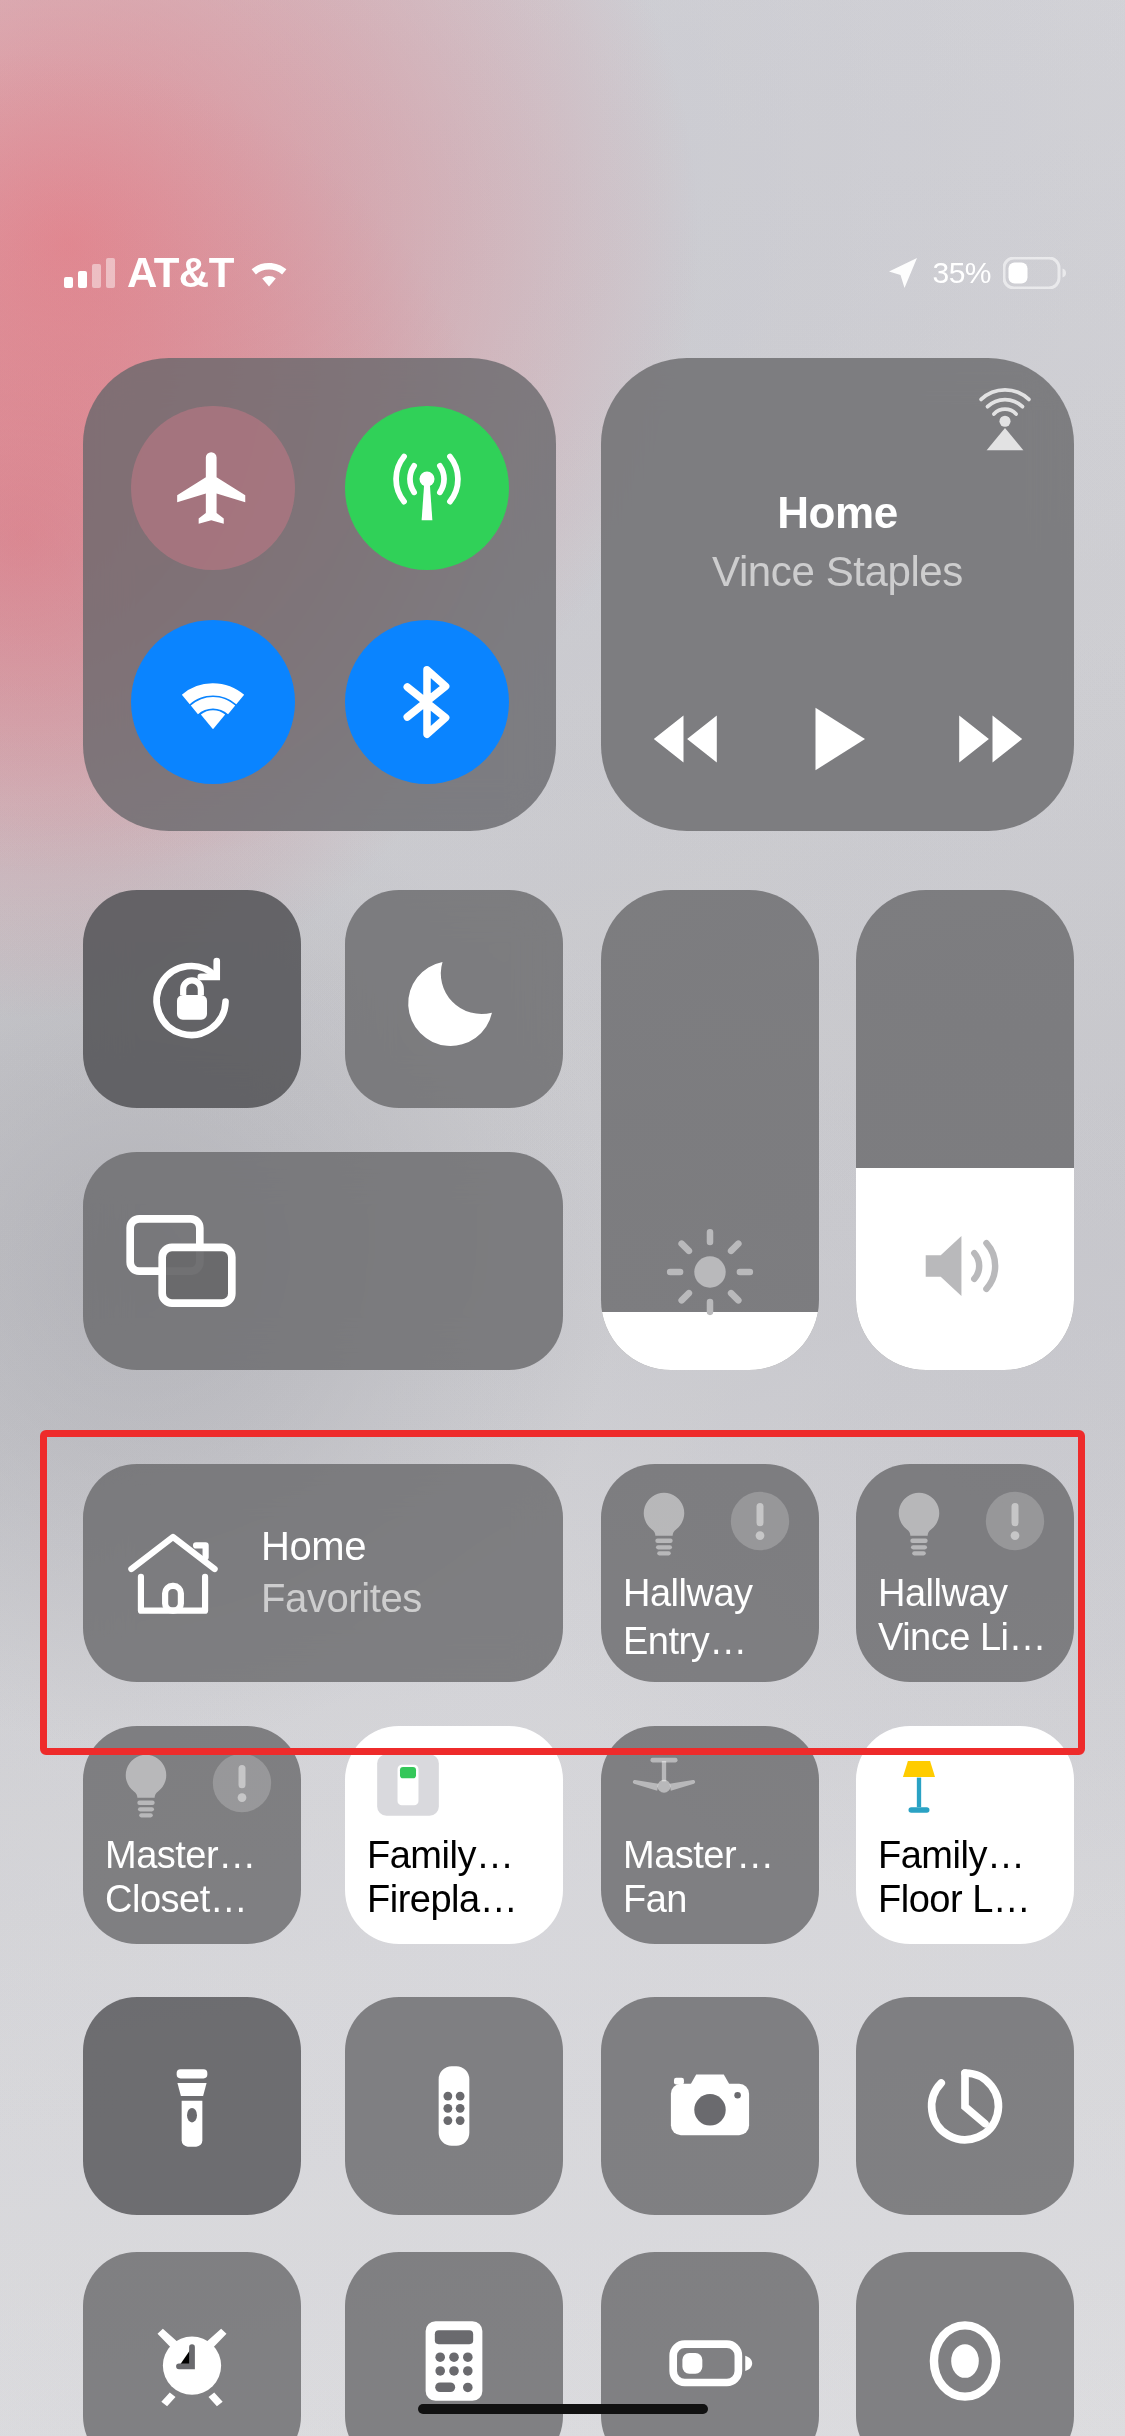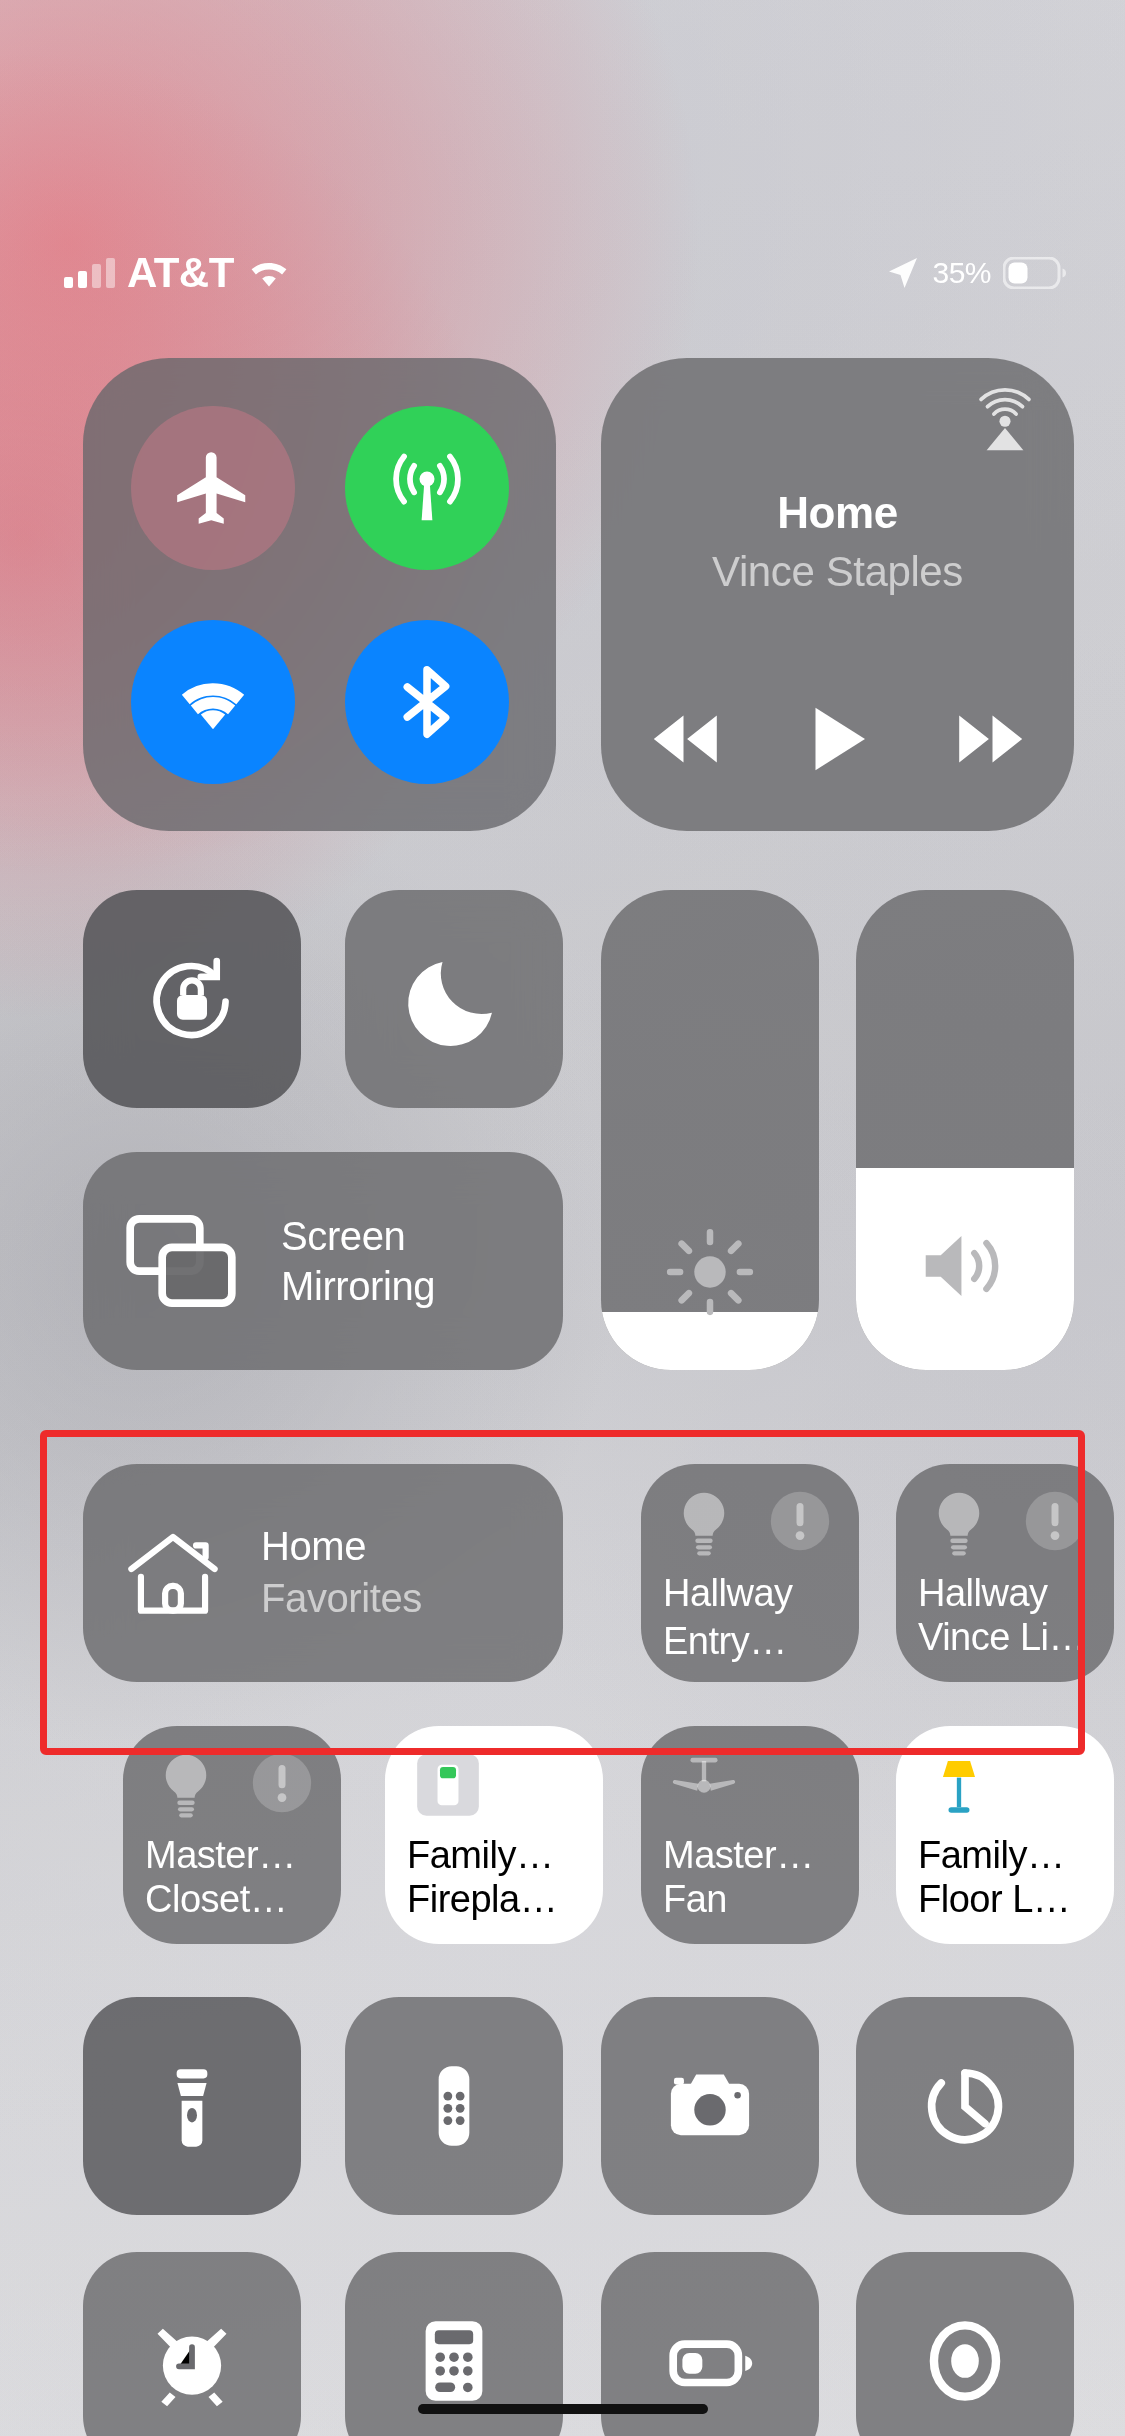--- a/index.html
+++ b/index.html
@@ -105,21 +105,21 @@
     border:7px solid #ee2b2b; border-radius:6px; pointer-events:none;
   }
   #home-fav{ left:52px; top:1419px; width:296px; height:136px; border-radius:34px; }
   #home-fav .hi{ position:absolute; left:28px; top:50%; transform:translateY(-50%); width:78px; height:72px; }
   #home-fav .h-title{ position:absolute; left:130px; top:30px; color:#fff;
       font-size:35px; letter-spacing:-0.4px; }
   #home-fav .h-sub{ position:absolute; left:130px; top:74px; color:rgba(255,255,255,0.62);
       font-size:35px; letter-spacing:-0.4px; }
 
   .acc{ position:absolute; width:136px; height:136px; border-radius:34px;
-        background:rgba(105,105,108,0.80); overflow:hidden;margin-left:40px; }
+        background:rgba(105,105,108,0.80); overflow:hidden; }
   .acc.on{ background:#ffffff; }
   .acc .a-icon{ position:absolute; left:18px; top:16px; width:50px; height:50px; }
   .acc .a-badge{ position:absolute; right:16px; top:14px; width:50px; height:50px; }
   .acc .a-l1{ position:absolute; left:15px; top:72px; color:#fff; font-size:28px; letter-spacing:-0.5px; white-space:nowrap; }
   .acc .a-l2{ position:absolute; left:15px; top:104px; color:#fff; font-size:28px; letter-spacing:-0.5px; white-space:nowrap; }
   .acc.on .a-l1,.acc.on .a-l2{ color:#000; }
 
   
   .util{ position:absolute; width:136px; height:136px; border-radius:34px; }
   .util svg{ position:absolute; left:50%; top:50%; transform:translate(-50%,-50%); }
@@ -240,24 +240,20 @@
     <svg viewBox="0 0 24 24" style="width: 106px; height: 106px;">
       <path fill="#fff" d="M20.6 15.1A9.2 9.2 0 0 1 9.4 3.6 9.6 9.6 0 1 0 20.6 15.1z"></path>
     </svg>
   </div>
 
   <div class="tile" id="mirror" style="left: 83px; top: 1152px; width: 480px; height: 218px; border-radius: 54px;">
     <svg class="mi" viewBox="0 0 32 27" style="left: 42px; width: 112px; height: 94px;">
       <rect x="1.4" y="1.4" width="20" height="15" rx="2.6" fill="none" stroke="#fff" stroke-width="2.2"></rect>
       <rect x="10.6" y="9.6" width="20" height="16" rx="2.8" fill="rgba(105,105,108,0.95)" stroke="#fff" stroke-width="2.2"></rect>
     </svg>
-    <div class="mlabel" style="left: 198px; font-size: 40px;">
-      <div>Screen</div>
-      <div>Mirroring</div>
-    </div>
   </div>
 
   <div class="slider" id="bright" style="left: 601px; top: 890px; width: 218px; height: 480px; border-radius: 70px;">
     <div class="fill" style="height: 12%;"></div>
     <svg class="sicon" viewBox="0 0 24 24" style="width: 92px; height: 92px; bottom: 52px;">
       <circle cx="12" cy="12" r="4.1" fill="#b9b9bb"></circle>
       <g stroke="#b9b9bb" stroke-width="1.7" stroke-linecap="round">
         <path d="M12 1.6v2.6M12 19.8v2.6M22.4 12h-2.6M4.2 12H1.6"></path>
         <path d="M19.4 4.6 17.5 6.5M6.5 17.5l-1.9 1.9M19.4 19.4l-1.9-1.9M6.5 6.5 4.6 4.6"></path>
       </g>

